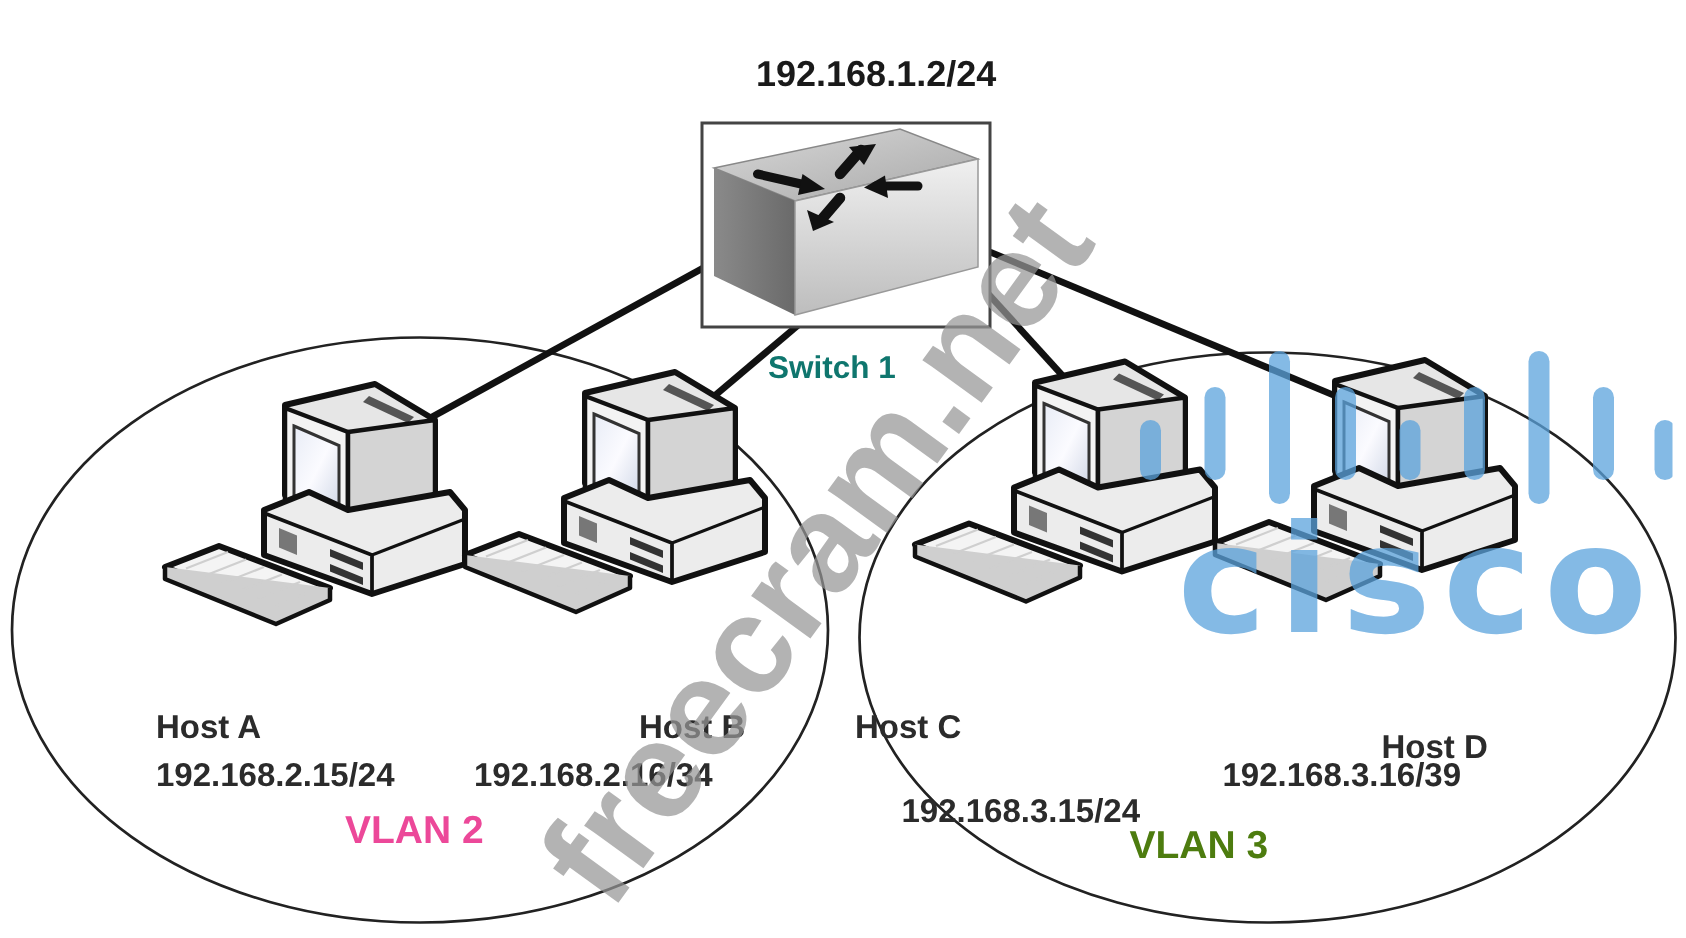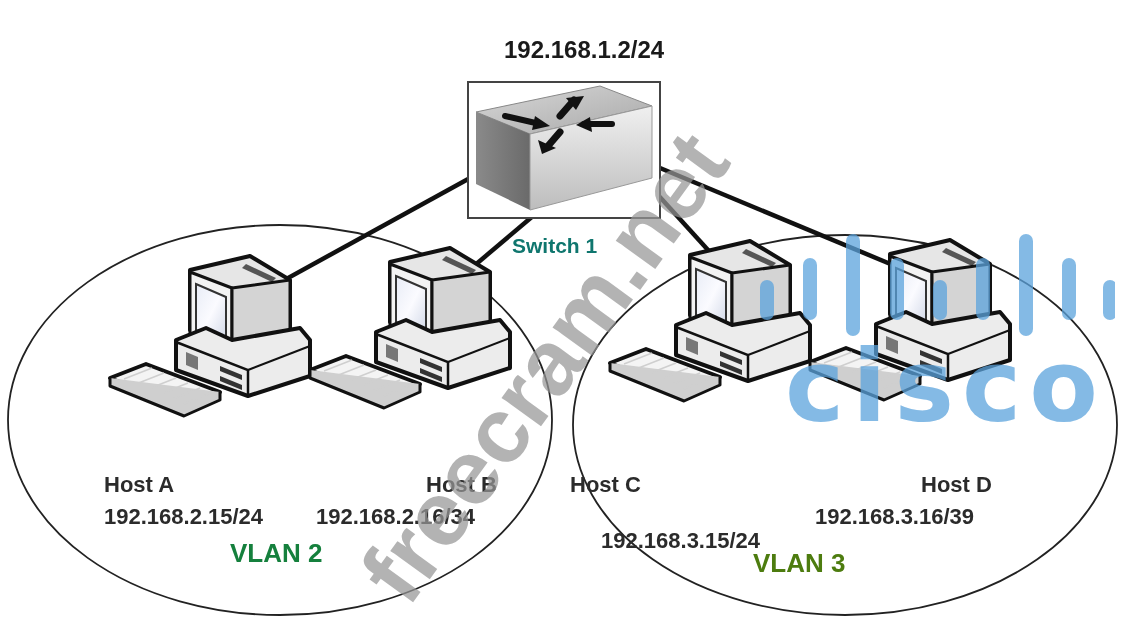--- a/index.html
+++ b/index.html
@@ -100,24 +100,24 @@
 
 <div class="lbl bold" style="left:460px; top:38px; font-size:24px;margin-left:44px;">192.168.1.2/24</div>
 <div class="lbl bold" style="left:512px; top:234px; font-size:21px; color:#0f766e;">Switch 1</div>
 
 <div class="lbl" style="left:104px; top:473px;">Host A</div>
 <div class="lbl" style="left:104px; top:505px;">192.168.2.15/24</div>
 <div class="lbl" style="left:426px; top:473px;">Host B</div>
 <div class="lbl" style="left:316px; top:505px;">192.168.2.16/34</div>
 <div class="lbl" style="left:570px; top:473px;">Host C</div>
 <div class="lbl" style="left:601px; top:505px;margin-top:24px;">192.168.3.15/24</div>
-<div class="lbl" style="left:921px; top:473px;">Host D</div>
+<div class="lbl" style="left:921px; top:486px;">Host D</div>
 <div class="lbl" style="left:815px; top:505px;">192.168.3.16/39</div>
 
-<div class="vlan" style="left:230px; top:538px; color:#15803d;">VLAN 2</div>
+<div class="vlan" style="left:230px; top:538px; color:#ec4899;">VLAN 2</div>
 <div class="vlan" style="left:753px; top:548px; color:#4d7c0f;">VLAN 3</div>
 
 <div class="wm wm-freecram" style="left:340px; top:560px; transform: rotate(-54deg);">freecram.net</div>
 
 <svg class="wm" width="360" height="220" viewBox="0 0 360 220" style="left:755px; top:225px;">
   <g stroke="#5ba3dc" stroke-opacity="0.75" stroke-width="14" stroke-linecap="round" fill="none">
     <line x1="12" y1="62" x2="12" y2="88"></line>
     <line x1="55" y1="40" x2="55" y2="88"></line>
     <line x1="98" y1="16" x2="98" y2="104"></line>
     <line x1="142" y1="40" x2="142" y2="88"></line>

